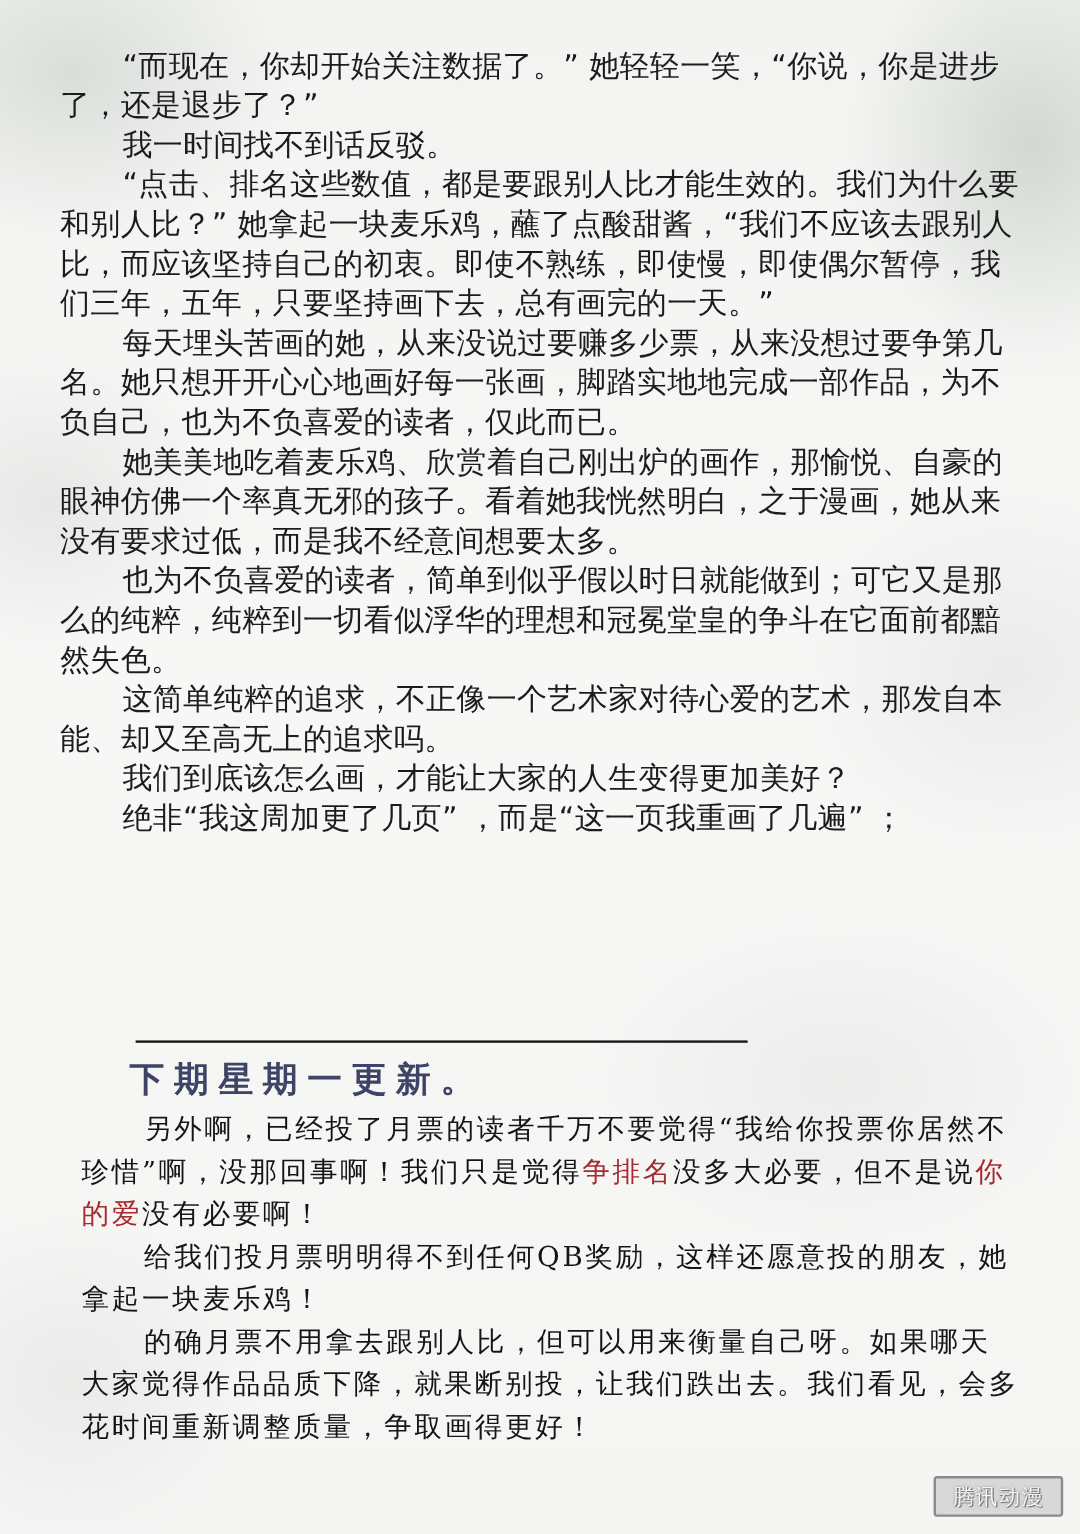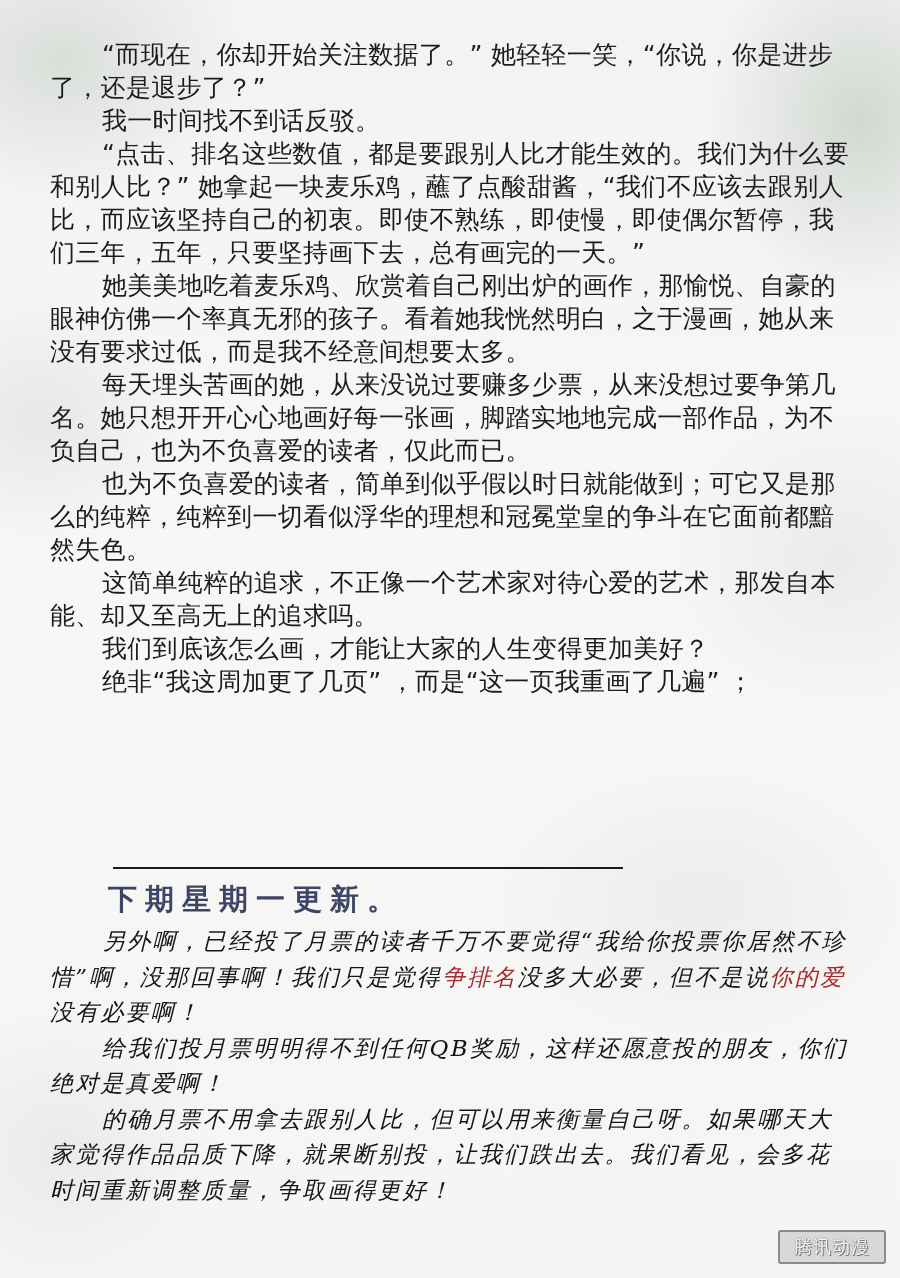--- a/index.html
+++ b/index.html
@@ -32,21 +32,21 @@
   }
   .heading {
     position: absolute; left: 108px; top: 880px;
     font-family: Liberation Serif, serif; font-size: 29px; letter-spacing: 8px;
     color: #3d4466; font-weight: bold; margin: 0;
   }
   .sec2 { position: absolute; left: 0; top: 924px; width: 900px; }
   .para-serif {
     font-family: "DejaVu Serif", serif;
     color: #151515; font-size: 23px; line-height: 35.5px; letter-spacing: 2.2px;
-    margin: 0; padding: 0 50px 0 50px; font-style: italic;
+    margin: 0; padding: 0 50px 0 68px;
   }
   .red { color: #a62a2f; }
   .logo {
     position: absolute; right: 14px; bottom: 14px; width: 104px; height: 30px;
     border: 2px solid #8a8a8a; border-radius: 3px; background: #d8d8d8;
     display: flex; align-items: center; justify-content: center;
     font-family: "DejaVu Sans", sans-serif; font-weight: normal; font-size: 18px;
     color: #f5f5f5; letter-spacing: 1px;
     text-shadow: 0 0 2px #7a7a7a, 1px 1px 0 #7a7a7a;
   }
@@ -54,32 +54,32 @@
 </head>
 <body>
 
 <div class="bg"></div>
 
 <div class="content">
   <div class="sec1">
     <p class="para-sans"><span class="indent"></span><span>“而现在，你却开始关注数据了。” 她轻轻一笑，“你说，你是进步了，还是退步了？”</span></p>
     <p class="para-sans"><span class="indent"></span><span>我一时间找不到话反驳。</span></p>
     <p class="para-sans"><span class="indent"></span><span>“点击、排名这些数值，都是要跟别人比才能生效的。我们为什么要和别人比？” 她拿起一块麦乐鸡，蘸了点酸甜酱，“我们不应该去跟别人比，而应该坚持自己的初衷。即使不熟练，即使慢，即使偶尔暂停，我们三年，五年，只要坚持画下去，总有画完的一天。”</span></p>
+    <p class="para-sans"><span class="indent"></span><span>每天埋头苦画的她，从来没说过要赚多少票，从来没想过要争第几名。她只想开开心心地画好每一张画，脚踏实地地完成一部作品，为不负自己，也为不负喜爱的读者，仅此而已。</span></p>
     <p class="para-sans"><span class="indent"></span><span>她美美地吃着麦乐鸡、欣赏着自己刚出炉的画作，那愉悦、自豪的眼神仿佛一个率真无邪的孩子。看着她我恍然明白，之于漫画，她从来没有要求过低，而是我不经意间想要太多。</span></p>
-    <p class="para-sans"><span class="indent"></span><span>每天埋头苦画的她，从来没说过要赚多少票，从来没想过要争第几名。她只想开开心心地画好每一张画，脚踏实地地完成一部作品，为不负自己，也为不负喜爱的读者，仅此而已。</span></p>
     <p class="para-sans"><span class="indent"></span><span>也为不负喜爱的读者，简单到似乎假以时日就能做到；可它又是那么的纯粹，纯粹到一切看似浮华的理想和冠冕堂皇的争斗在它面前都黯然失色。</span></p>
     <p class="para-sans"><span class="indent"></span><span>这简单纯粹的追求，不正像一个艺术家对待心爱的艺术，那发自本能、却又至高无上的追求吗。</span></p>
     <p class="para-sans"><span class="indent"></span><span>我们到底该怎么画，才能让大家的人生变得更加美好？</span></p>
     <p class="para-sans"><span class="indent"></span><span>绝非“我这周加更了几页” ，而是“这一页我重画了几遍” ；</span></p>
   </div>
 
   <div class="rule"></div>
 
   <h2 class="heading">下期星期一更新。</h2>
 
   <div class="sec2">
     <p class="para-serif"><span class="indent"></span><span>另外啊，已经投了月票的读者千万不要觉得“我给你投票你居然不珍惜”啊，没那回事啊！我们只是觉得</span><span class="red">争排名</span><span>没多大必要，但不是说</span><span class="red">你的爱</span><span>没有必要啊！</span></p>
-    <p class="para-serif"><span class="indent"></span><span>给我们投月票明明得不到任何QB奖励，这样还愿意投的朋友，你们绝对是真爱啊！</span></p>
+    <p class="para-serif"><span class="indent"></span><span>给我们投月票明明得不到任何QB奖励，这样还愿意投的朋友，她拿起一块麦乐鸡！</span></p>
     <p class="para-serif"><span class="indent"></span><span>的确月票不用拿去跟别人比，但可以用来衡量自己呀。如果哪天大家觉得作品品质下降，就果断别投，让我们跌出去。我们看见，会多花时间重新调整质量，争取画得更好！</span></p>
   </div>
 </div>
 
 <div class="logo">腾讯动漫</div>
 
 </body></html>

